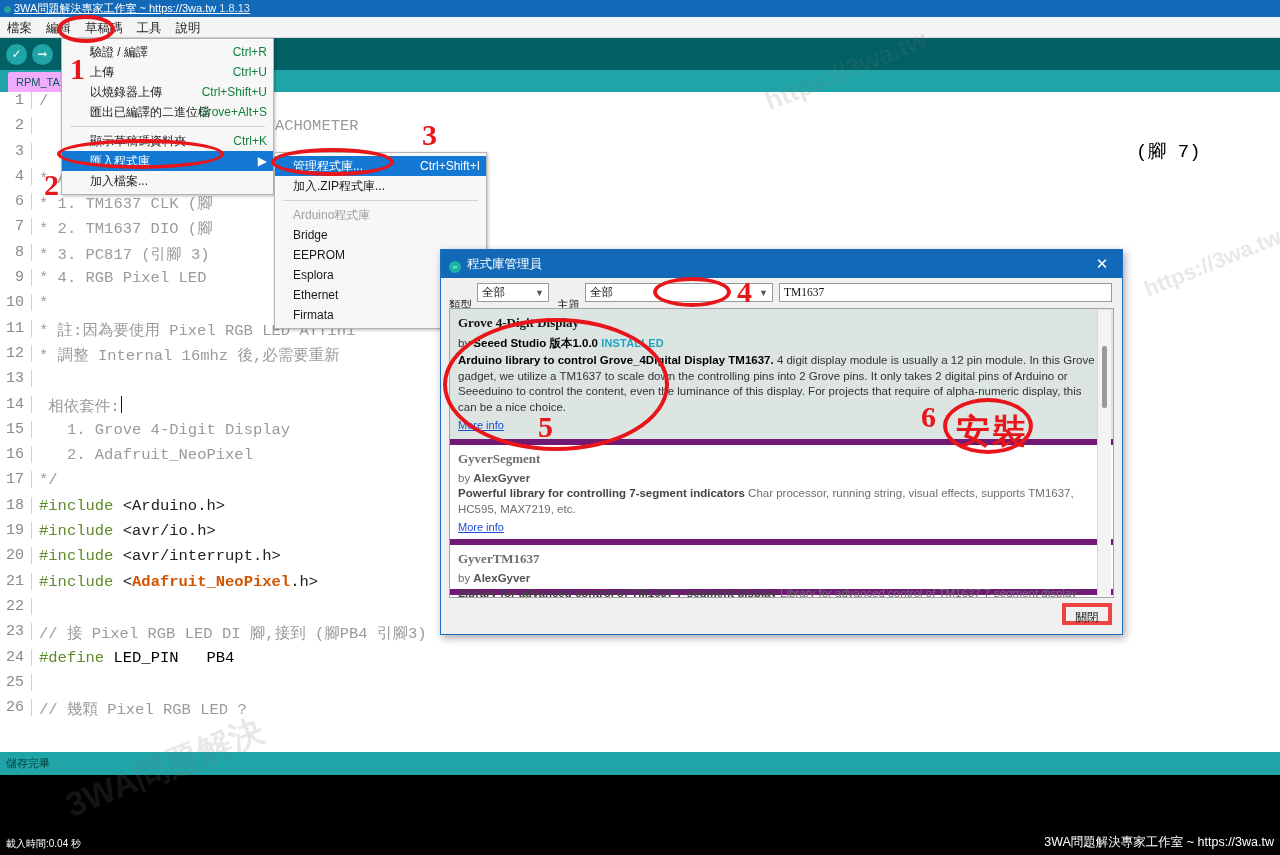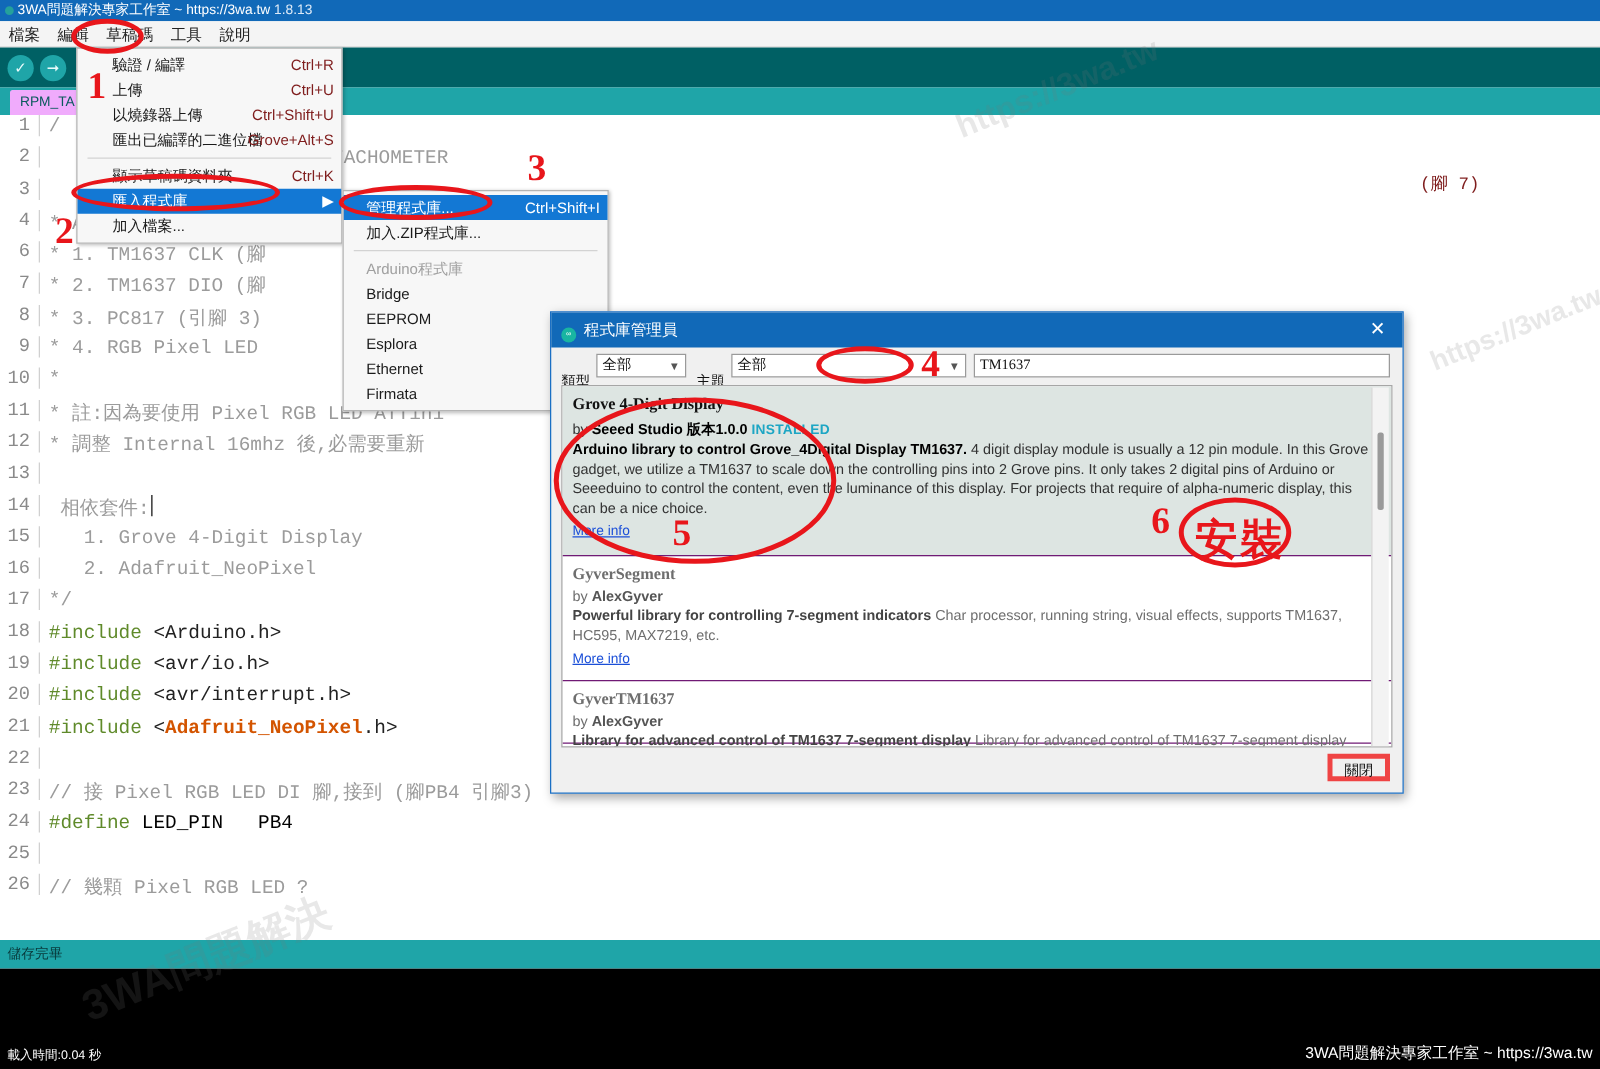--- a/index.html
+++ b/index.html
@@ -11,21 +11,21 @@
     font-family: "Liberation Sans", sans-serif;
   }
   #root { position: relative; width: 1280px; height: 855px; background:#000; }
 
   
   #ide { position:absolute; left:0; top:0; width:1280px; height:775px; background:#fff; overflow:hidden; }
 
   .titlebar {
     position:absolute; left:0; top:0; width:1280px; height:17px;
     background:#1169b8; color:#fff; font-size:11px; line-height:17px;
-    padding-left:4px; white-space:nowrap; overflow:hidden;
+    padding-left:4px; white-space:nowrap; overflow:hidden;text-decoration:underline;
   }
   .titlebar .tdot {
     display:inline-block; width:7px; height:7px; border-radius:50%;
     background:#24a19c; margin-right:3px; vertical-align:middle;
   }
   .titlebar .tver { color:#dbe9f7; font-weight:normal; }
 
   .menubar {
     position:absolute; left:0; top:17px; width:1280px; height:21px;
     background:#f4f4f4; border-bottom:1px solid #d8d8d8;
@@ -88,21 +88,21 @@
   #console .cs-right { position:absolute; right:6px; bottom:4px; color:#fff; font-size:12.5px; }
 
   
   #sketchmenu {
     position:absolute; left:61px; top:38px; width:213px;
     background:#f7f7f7; border:1px solid #b4b4b4;
     box-shadow:1px 1px 3px rgba(0,0,0,.28);
     font-size:12px; color:#1a1a1a; padding:3px 0;
   }
   .mrow { position:relative; height:20px; line-height:20px; padding:0 6px 0 28px; white-space:nowrap; }
-  .mrow .acc { position:absolute; right:6px; top:0; color:#7f1d1d; }
+  .mrow .acc { position:absolute; right:6px; top:0; color:#15803d; }
   .mrow.sel { background:#1378d4; color:#fff; }
   .mrow.sel .acc { color:#fff; }
   .msep { height:1px; background:#d3d3d3; margin:4px 8px; }
 
   
   #libsubmenu {
     position:absolute; left:274px; top:152px; width:213px;
     background:#f7f7f7; border:1px solid #b4b4b4;
     box-shadow:1px 1px 3px rgba(0,0,0,.28);
     font-size:12px; color:#1a1a1a; padding:3px 0;
@@ -141,21 +141,21 @@
   .fsel .car { position:absolute; right:4px; top:1px; color:#555; font-size:9px; }
   .fsearch {
     position:absolute; top:0; height:19px; background:#fff;
     border:1px solid #9a9a9a; font-size:11.5px; line-height:17px; padding-left:4px;
     font-family:"Liberation Serif", serif;
   }
   .dlg-list {
     position:absolute; left:8px; top:58px; width:665px; height:290px;
     background:#fff; border:1px solid #a6a6a6; overflow:hidden;
   }
-  .libentry { position:relative; padding:6px 12px 8px 8px; border-bottom:1px solid #701a75; }
+  .libentry { position:relative; padding:6px 12px 8px 8px; border-bottom:6px solid #701a75; }
   .libentry.sel { background:#dde5e2; }
   .lib-name { font-family:"Liberation Serif", serif; font-weight:bold; font-size:13px; color:#111; }
   .lib-by { font-size:11.5px; color:#333; margin-top:5px; }
   .lib-by b { color:#000; }
   .lib-installed { color:#1da6c4; font-weight:bold; font-size:11px; letter-spacing:.2px; }
   .lib-desc { font-size:11.5px; color:#333; line-height:15.5px; margin-top:2px; }
   .lib-desc b { color:#000; }
   .lib-more { font-size:11px; color:#1b4fd8; text-decoration:underline; margin-top:3px; display:inline-block; }
   .libentry.dim .lib-name, .libentry.dim .lib-by, .libentry.dim .lib-desc { color:#6e6e6e; }
   .libentry.dim .lib-by b { color:#555; }
@@ -237,21 +237,21 @@
       <div class="codeline"><span class="gutter">18</span><span class="ctext"><span class="cpre">#include</span><span class="cstr"> &lt;Arduino.h&gt;</span></span></div>
       <div class="codeline"><span class="gutter">19</span><span class="ctext"><span class="cpre">#include</span><span class="cstr"> &lt;avr/io.h&gt;</span></span></div>
       <div class="codeline"><span class="gutter">20</span><span class="ctext"><span class="cpre">#include</span><span class="cstr"> &lt;avr/interrupt.h&gt;</span></span></div>
       <div class="codeline"><span class="gutter">21</span><span class="ctext"><span class="cpre">#include</span><span class="cstr"> &lt;</span><span class="clib">Adafruit_NeoPixel</span><span class="cstr">.h&gt;</span></span></div>
       <div class="codeline"><span class="gutter">22</span><span class="ctext cm"></span></div>
       <div class="codeline"><span class="gutter">23</span><span class="ctext cm">// 接 Pixel RGB LED DI 腳,接到 (腳PB4 引腳3)</span></div>
       <div class="codeline"><span class="gutter">24</span><span class="ctext"><span class="cpre">#define</span><span class="cdef"> LED_PIN   PB4</span></span></div>
       <div class="codeline"><span class="gutter">25</span><span class="ctext cm"></span></div>
       <div class="codeline"><span class="gutter">26</span><span class="ctext cm">// 幾顆 Pixel RGB LED ?</span></div>
 
-      <div class="ann" style="left:1136px; top:46px; color:#7f1d1d; font-family:'Liberation Mono',monospace; font-size:14px;">(腳 7)</div>
+      <div class="ann" style="left:1136px; top:46px; color:#000000; font-family:'Liberation Mono',monospace; font-size:19px;">(腳 7)</div>
     </div>
 
     <div class="statusbar">儲存完畢</div>
   </div>
 
   <div id="console">
     <div class="cs-left">載入時間:0.04 秒</div>
     <div class="cs-right">3WA問題解決專家工作室 ~ https://3wa.tw</div>
   </div>
 

